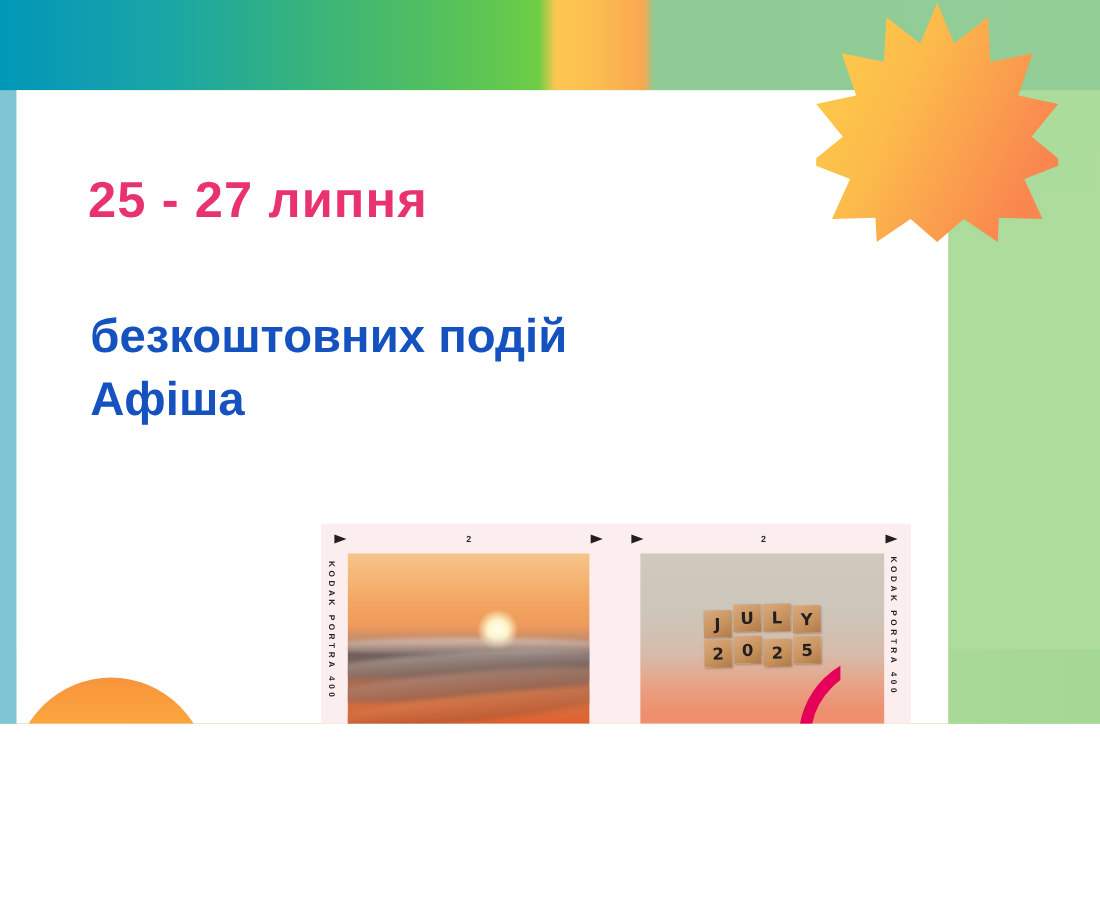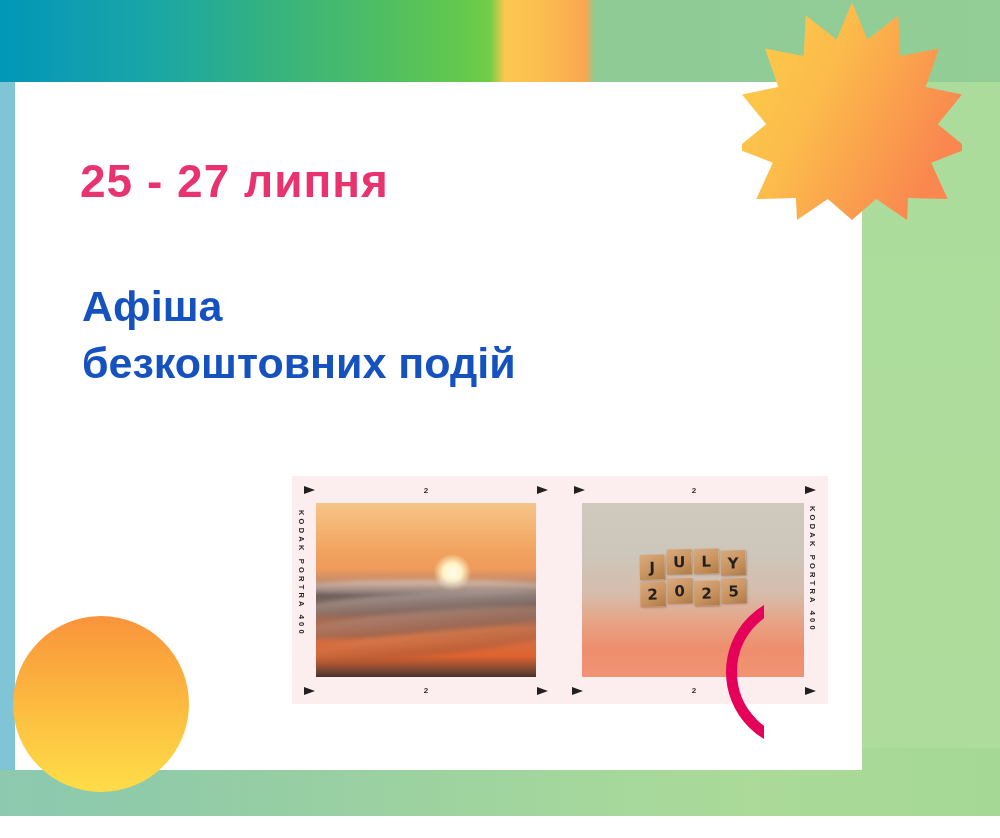--- a/index.html
+++ b/index.html
@@ -7,21 +7,21 @@
     padding: 0;
     background: #ffffff;
   }
   body {
     font-family: "Liberation Sans", "DejaVu Sans", sans-serif;
   }
 
   #poster {
     position: relative;
     width: 1000px;
-    height: 816px;
+    height: 658px;
     overflow: hidden;
     background: #fde047;
   }
 
   
   .bg-green {
     position: absolute;
     left: 0; top: 0;
     width: 1000px; height: 838px;
     background: #ADDB99;
@@ -305,22 +305,22 @@
       </defs>
       <polygon fill="url(#sunGrad)" points="100,2 114,36 142,14 144,51 179,44 167,79 200,86 178,113 205,135 172,148 187,181 151,180 150,200 122,181 100,200 78,181 50,200 49,180 13,181 28,148 -5,135 22,113 0,86 33,79 21,44 56,51 58,14 86,36"></polygon>
     </svg>
   </div>
 
   <div class="sun-circle"></div>
 
   <div class="date-line">25 - 27 липня</div>
 
   <div class="headline">
+    <span class="hl-line">безкоштовних подій</span>
     <span class="hl-line">Афіша</span>
-    <span class="hl-line">безкоштовних подій</span>
   </div>
 
   <div class="filmstrip">
 
     <div class="film-frame left">
       <div class="mark tl"></div>
       <div class="mark tr"></div>
       <div class="mark bl"></div>
       <div class="mark br"></div>
 

